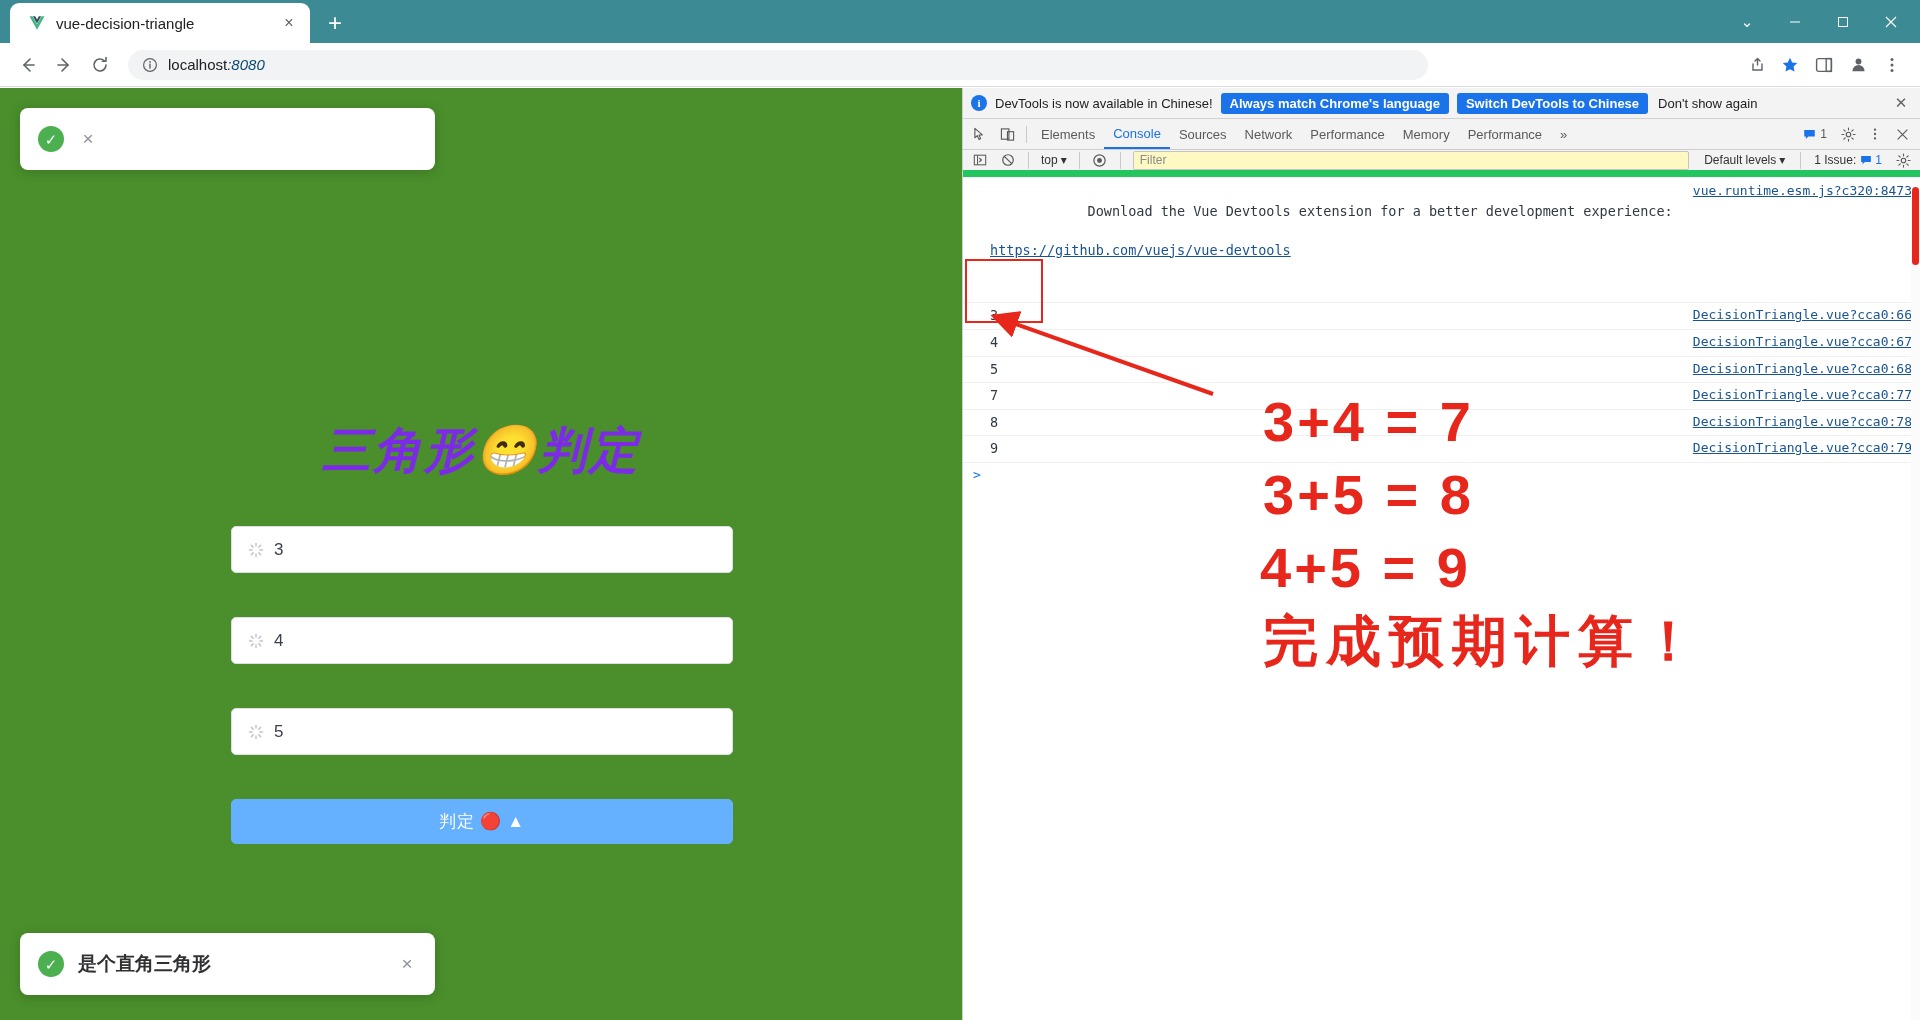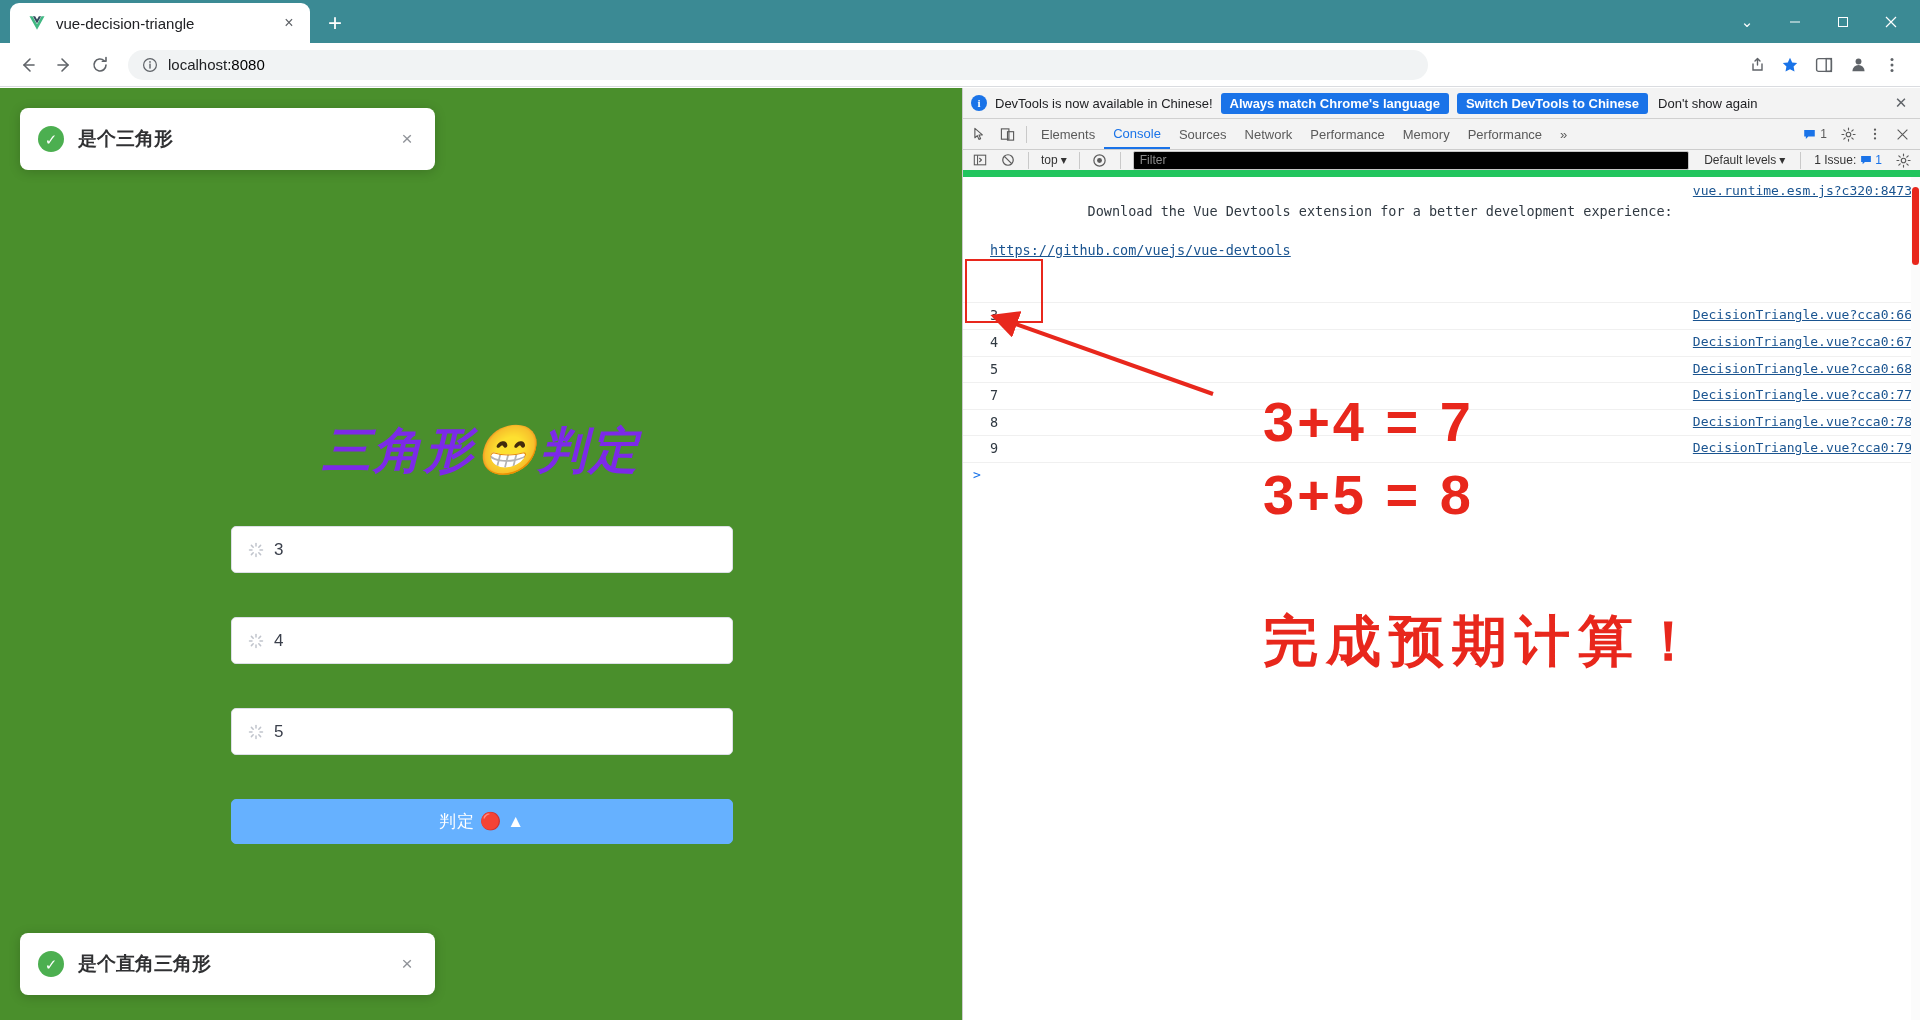--- a/index.html
+++ b/index.html
@@ -87,21 +87,21 @@
     display: flex;
     align-items: center;
     padding: 0 14px;
     gap: 10px;
     margin: 0 8px;
     max-width: 1300px;
   }
   .omnibox-icon { width: 16px; height: 16px; color: #5f6368; flex:0 0 16px; }
   .omnibox-text { font-size: 15px; color: #202124; }
   .omnibox-text .host { color: #202124; }
-  .omnibox-text .port { color: #000000; }
+  .omnibox-text .port { color: #0c4a6e; font-style: italic; }
   .toolbar-right { display: flex; align-items: center; gap: 2px; margin-left: auto; }
   .tb-icon {
     width: 32px; height: 32px;
     display: flex; align-items: center; justify-content: center;
     color: #5f6368;
   }
 
   
   .viewport {
     position: absolute;
@@ -285,21 +285,21 @@
     padding: 0 4px;
     gap: 2px;
   }
   .dt-ctx {
     font-size: 12px; color: #333; display: flex; align-items: center;
     gap: 3px; padding: 0 5px;
   }
   .dt-filter {
     flex: 1;
     height: 19px;
-    background: #000000;
+    background: #fef9c3;
     border: 1px solid #c4c4c4;
     border-radius: 2px;
     margin: 0 5px;
     display: flex;
     align-items: center;
     padding: 0 6px;
     font-size: 12px;
     color: #8b8b8b;
     max-width: 660px;
   }
@@ -492,21 +492,20 @@
       </div>
     </div>
   </div>
 
   <div class="viewport">
 
     <div class="page">
 
       <div class="toast toast-top">
         <span class="toast-check">✓</span>
-        <span class="toast-msg">是个三角形</span>
         <span class="toast-x">×</span>
       </div>
 
       <div class="page-title">
         <span>三角形</span><span class="emoji">😁</span><span>判定</span>
       </div>
 
       <div class="form">
 
         <div class="field">
@@ -737,17 +736,18 @@
           <defs>
             <marker id="arrowhead" markerWidth="7" markerHeight="7" refX="1" refY="3.5" orient="auto">
               <polygon points="0 0, 7 3.5, 0 7" fill="#e8271c"></polygon>
             </marker>
           </defs>
           <line x1="250" y1="217" x2="50" y2="146" stroke="#e8271c" stroke-width="4" marker-end="url(#arrowhead)"></line>
         </svg>
 
         <div class="annot annot-eq" style="left:300px; top:212px;">3+4  =  7</div>
         <div class="annot annot-eq" style="left:300px; top:285px;">3+5  =  8</div>
+        <div class="annot annot-eq" style="left:297px; top:358px;">4+5  =  9</div>
         <div class="annot annot-zh" style="left:300px; top:428px;">完成预期计算！</div>
       </div>
     </div>
   </div>
 </div>
 
 </body></html>

